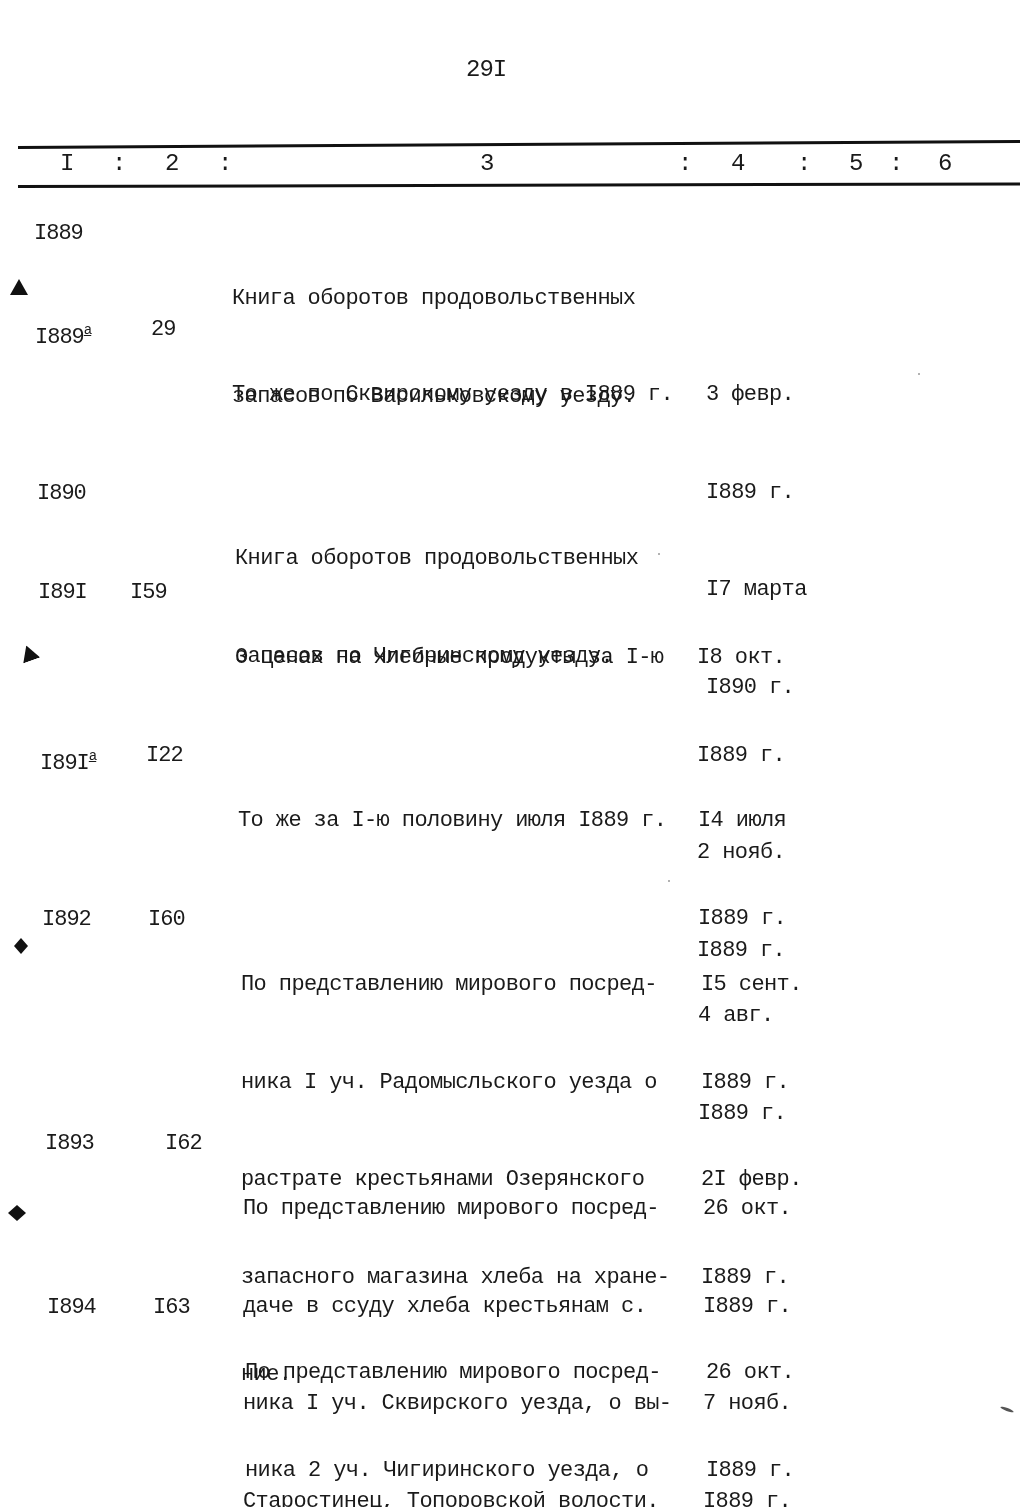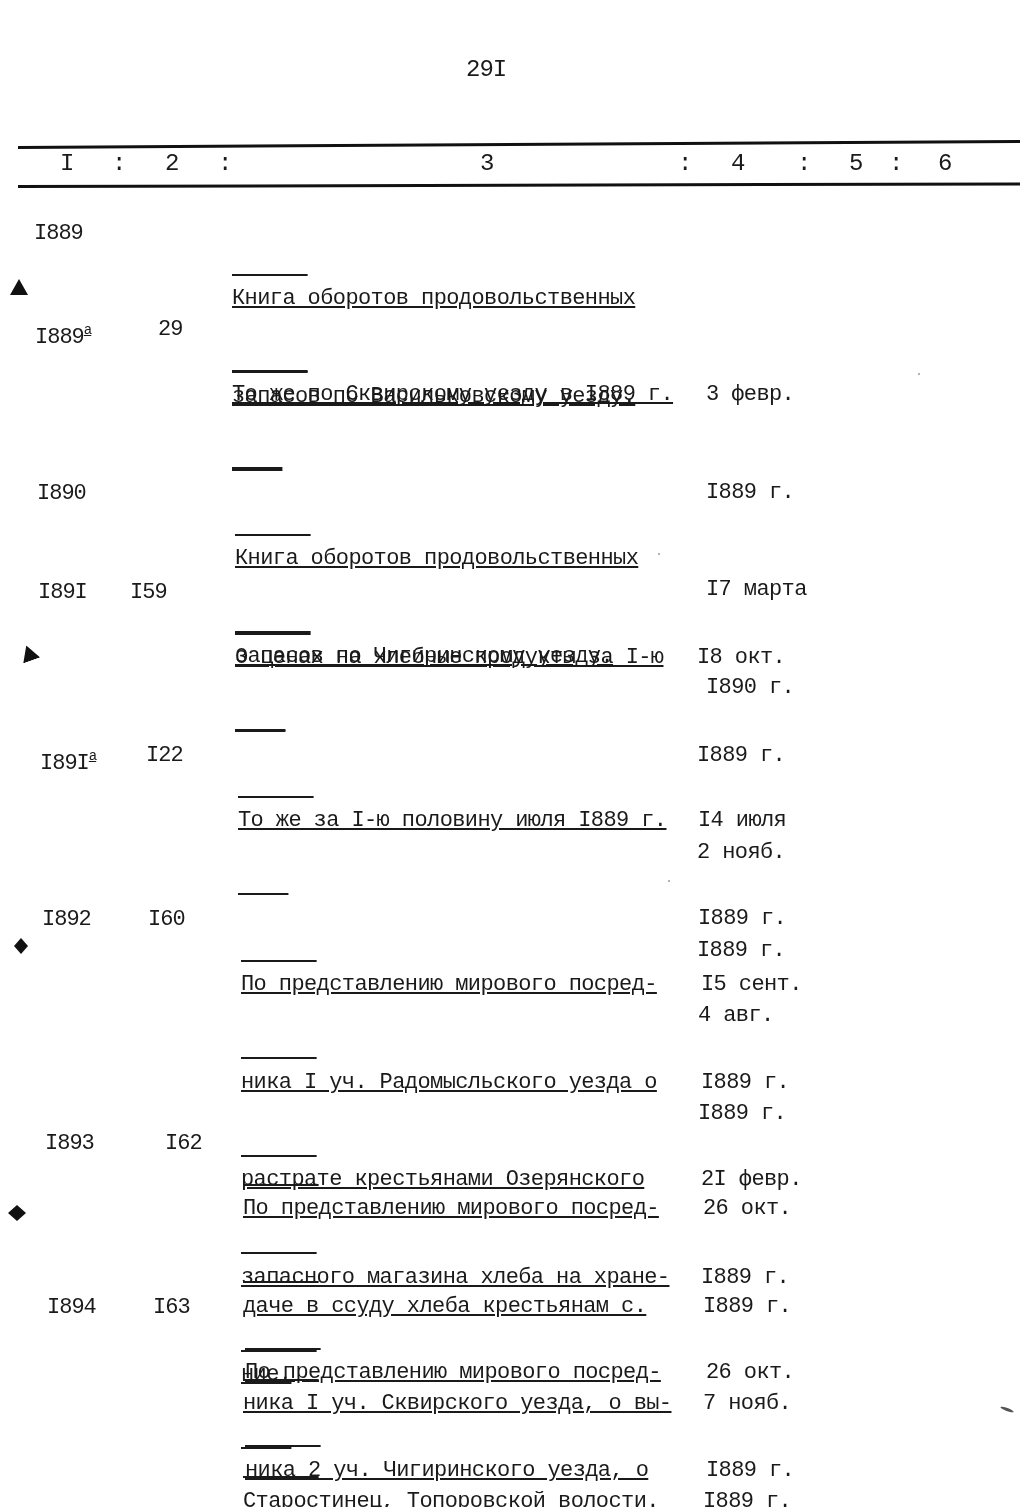--- a/index.html
+++ b/index.html
@@ -42,21 +42,21 @@
     .entry {
       position: absolute;
       left: 0;
       width: 1024px;
       font-size: 22px;
       line-height: 32.5px;
     }
     .entry .c1, .entry .c2, .entry .c3, .entry .c4 { position: absolute; top: 0; white-space: pre; }
     .entry .c1 { letter-spacing: -1px; }
     .entry .c2 { letter-spacing: -1px; }
-    .entry .c3 { letter-spacing: -0.6px; text-decoration: underline; }
+    .entry .c3 { letter-spacing: -0.6px; }
     .entry .c4 { letter-spacing: -0.6px; }
     .sup {
       font-size: 14px;
       vertical-align: 9px;
       text-decoration: underline;
     }
     .line { display: block; }
     .punch {
       position: absolute;
       width: 18px;
@@ -101,21 +101,21 @@
   <div class="entry" style="top:218px">
     <span class="c1" style="left:34px"><span>I889</span></span>
     <span class="c3" style="left:232px">
       <span class="line">Книга оборотов продовольственных</span>
       <span class="line">запасов по Васильковскому уезду.</span>
     </span>
   </div>
 
   <div class="entry" style="top:314px">
     <span class="c1" style="left:35px"><span>I889</span><span class="sup">а</span></span>
-    <span class="c2" style="left:158px">29</span>
+    <span class="c2" style="left:151px">29</span>
     <span class="c3" style="left:232px">
       <span class="line">То же по Сквирскому уезду в I889 г.</span>
     </span>
     <span class="c4" style="left:706px">
       <span class="line">3 февр.</span>
       <span class="line">I889 г.</span>
       <span class="line">I7 марта</span>
       <span class="line">I890 г.</span>
     </span>
   </div>

